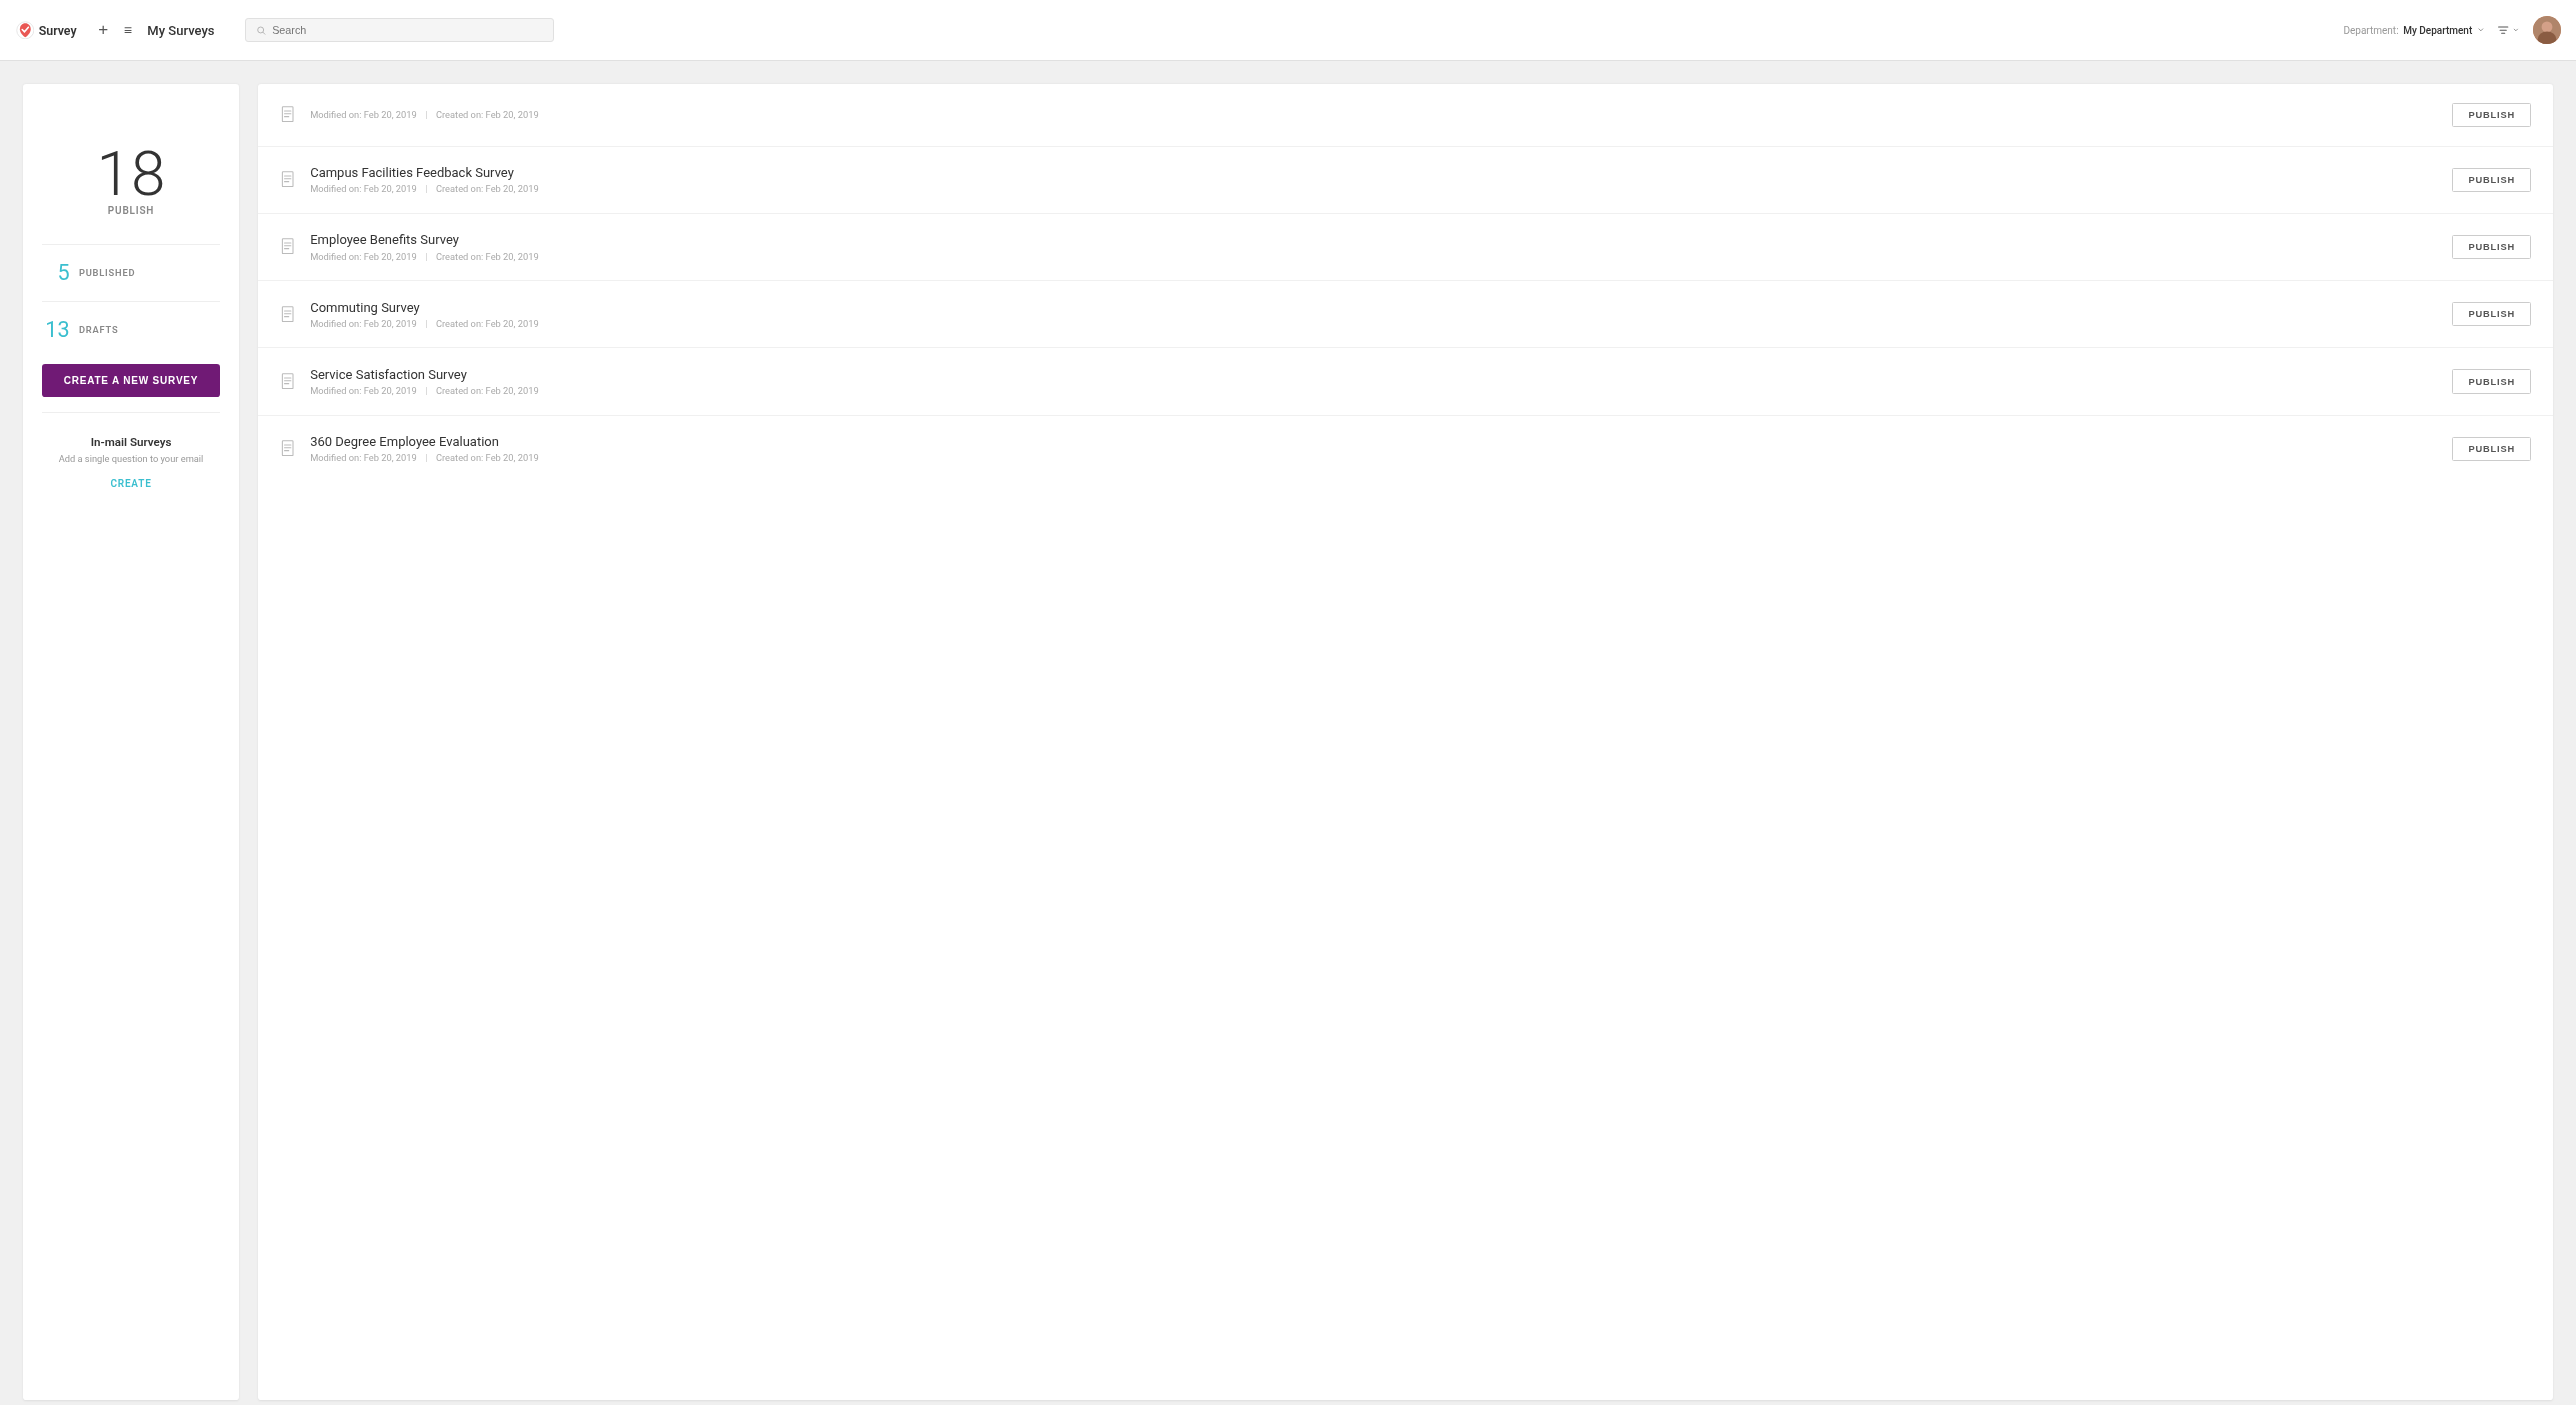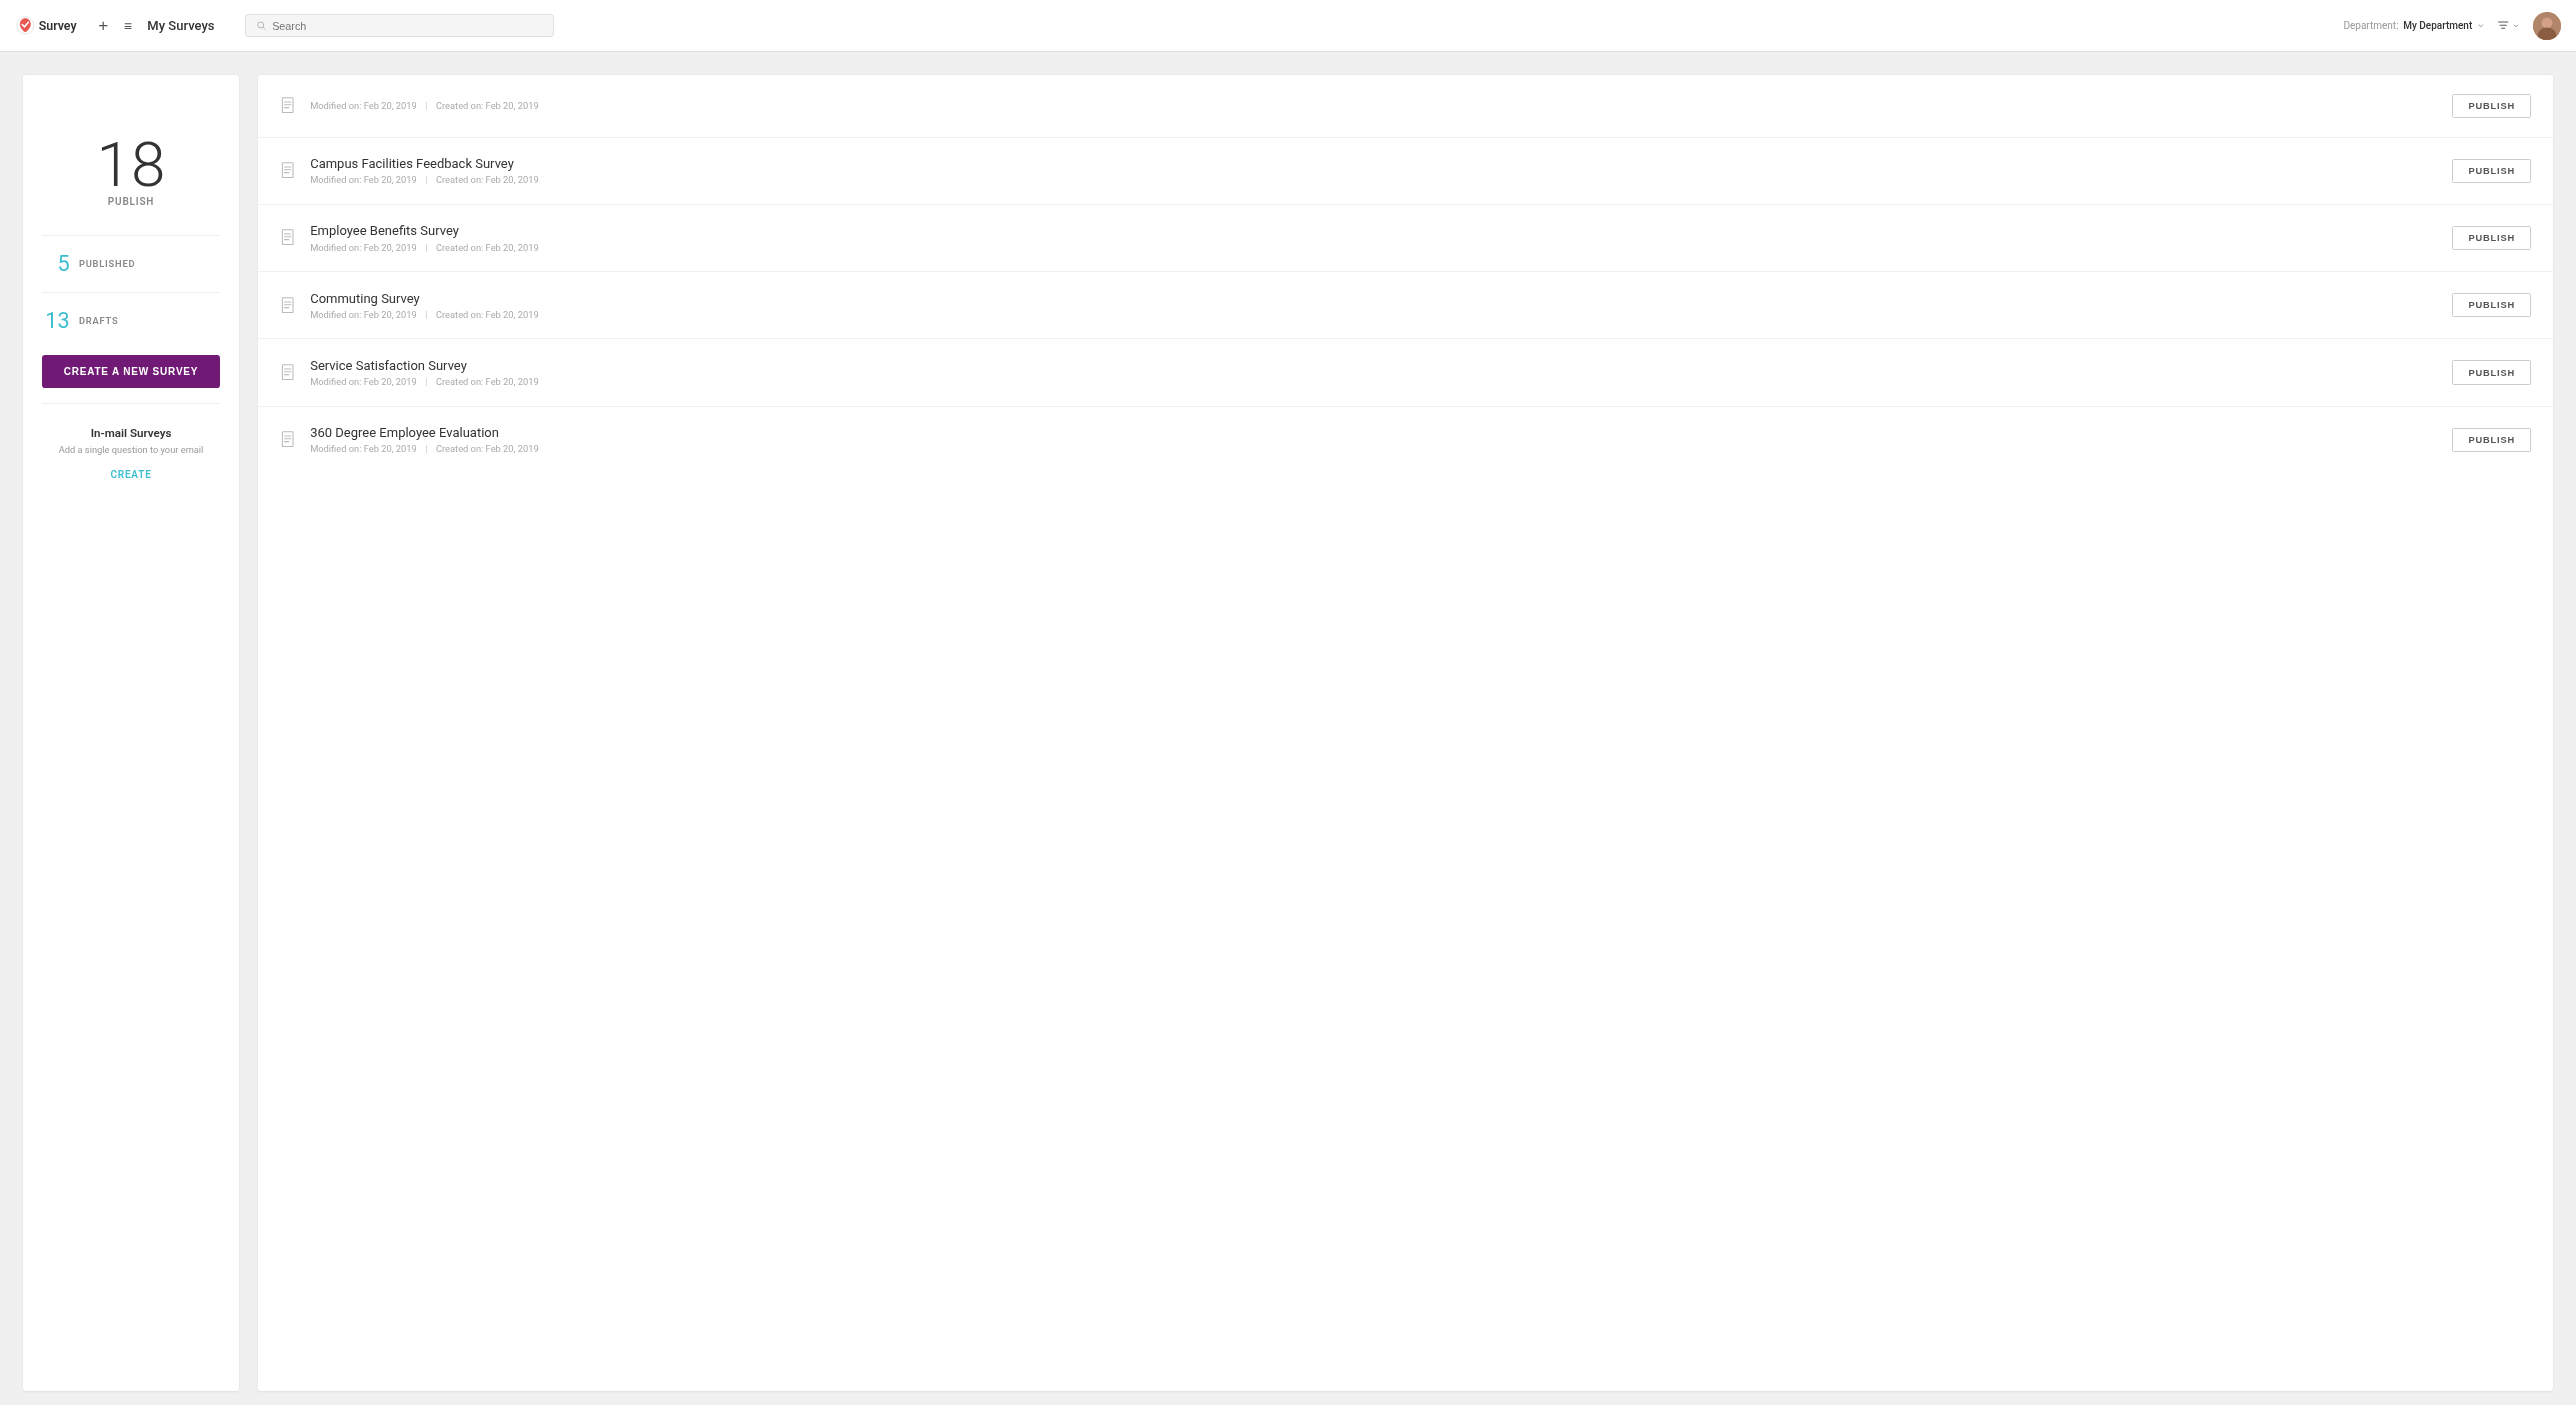--- a/index.html
+++ b/index.html
@@ -5,21 +5,21 @@
     * { box-sizing: border-box; margin: 0; padding: 0; }
     body { font-family: -apple-system, BlinkMacSystemFont, 'Segoe UI', Roboto, sans-serif; background: #f0f0f0; color: #333; }
 
     
     .top-nav {
       display: flex;
       align-items: center;
       background: #fff;
       border-bottom: 0.8px solid #e0e0e0;
       padding: 0 15.5px;
-      height: 52px;
+      height: 61px;
       position: relative;
     }
     .nav-logo {
       display: flex;
       align-items: center;
       gap: 4.6px;
       font-weight: 600;
       font-size: 12.4px;
       color: #333;
       margin-right: 15.5px;

